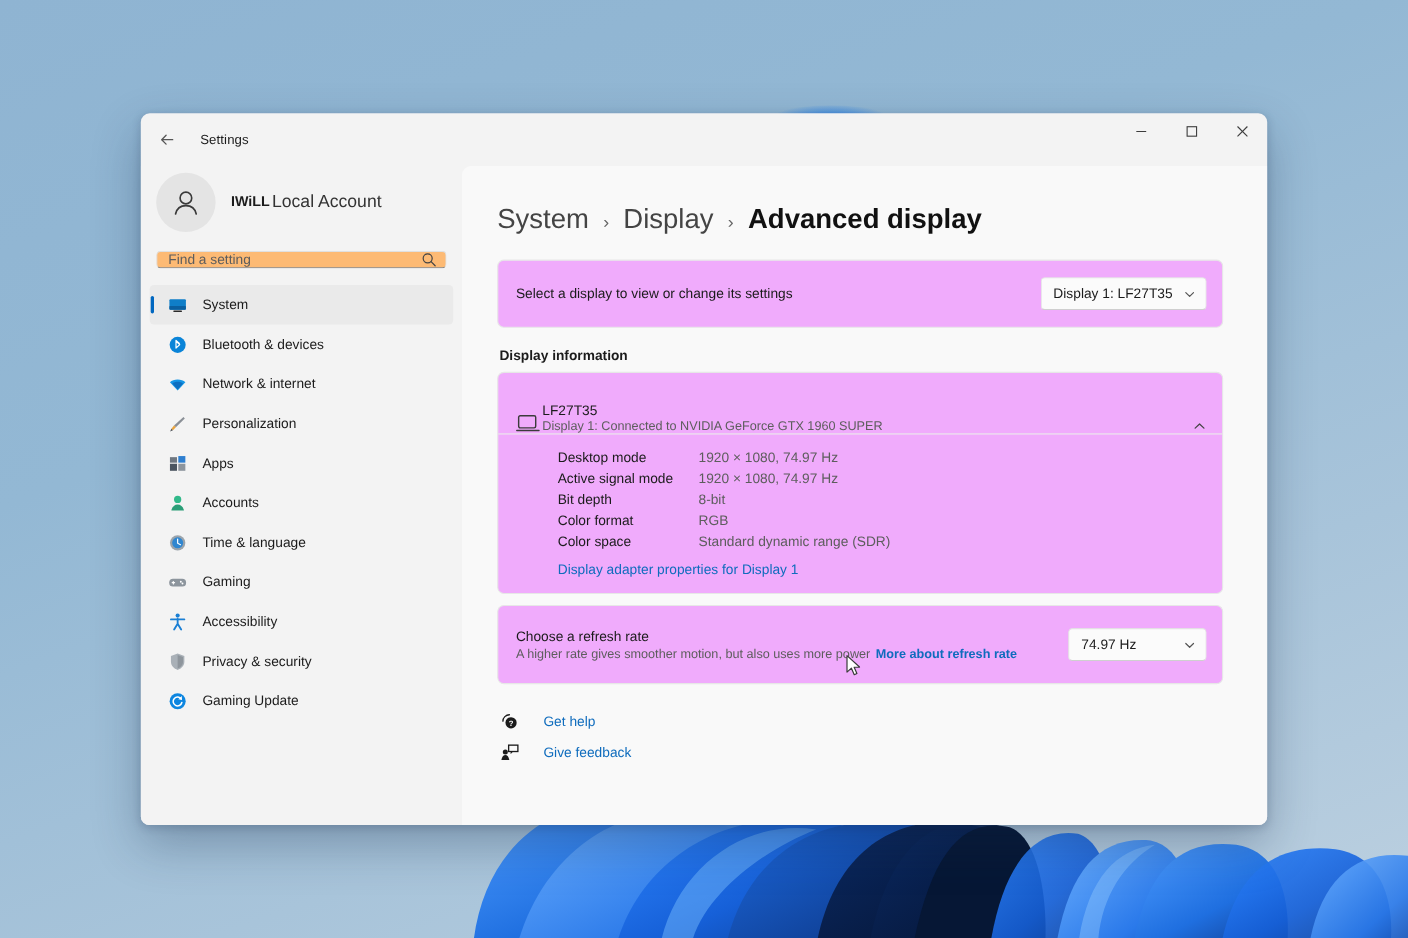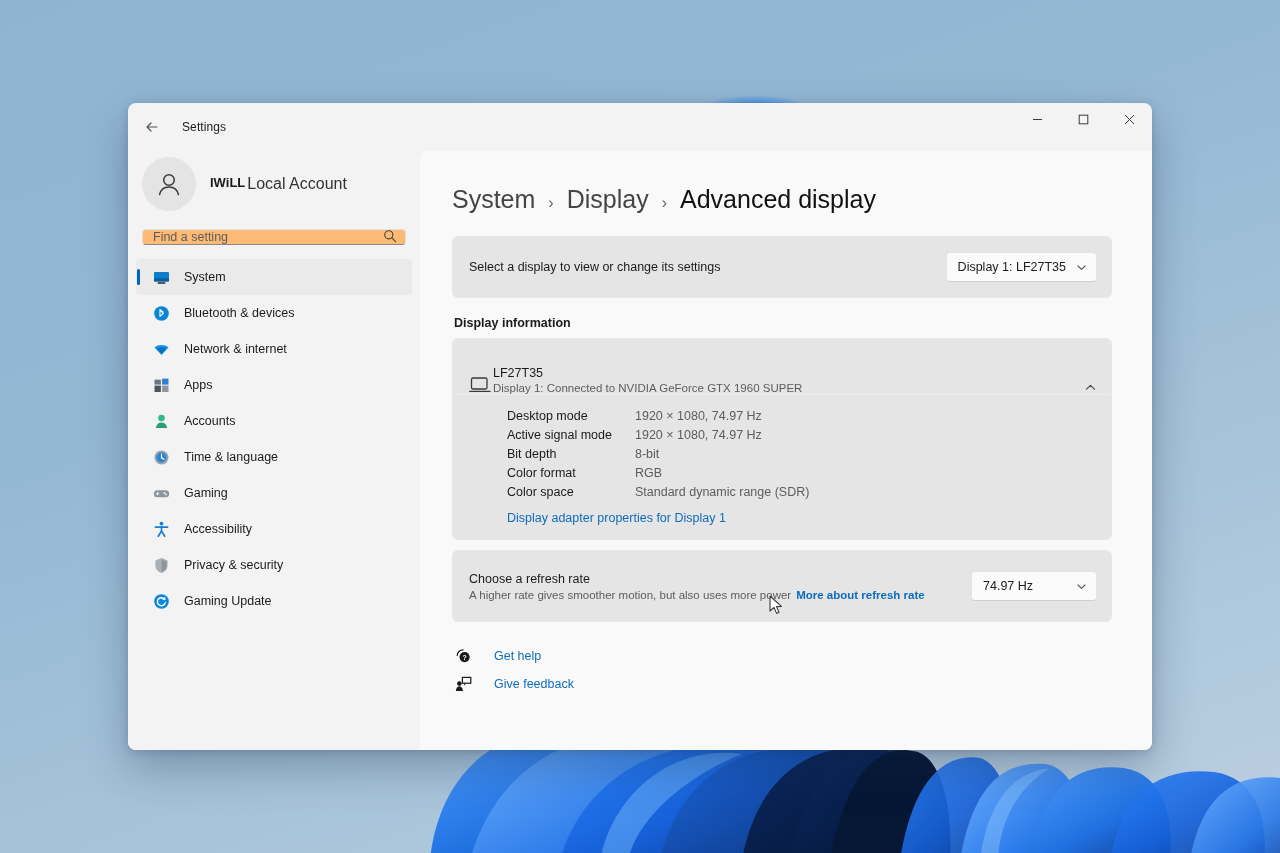--- a/index.html
+++ b/index.html
@@ -180,24 +180,24 @@
   }
   #breadcrumb {
     display: flex; align-items: baseline;
     gap: 13px;
     margin-bottom: 22px;
     font-size: 25px;
     white-space: nowrap;
   }
   .crumb-link { color: #444; cursor: pointer; }
   .crumb-sep { color: #666; font-size: 16px; }
-  .crumb-current { color: #111; font-weight: normal; }
+  .crumb-current { color: #111; font-weight: bold; }
 
   .card {
-    background: #e5e5e5;
+    background: #f0abfc;
     border: 1px solid #e7e7e7;
     border-radius: 6px;
   }
   #select-display-card {
     height: 62px;
     display: flex; align-items: center;
     justify-content: space-between;
     padding: 0 14px 0 16px;
   }
   #select-display-label { font-size: 12.5px; color: #1b1b1b; }
@@ -437,20 +437,30 @@
           <div class="nav-item">
             <span class="nav-icon">
               <svg width="17" height="17" viewBox="0 0 17 17">
                 <path d="M1.5 6.5 C4.5 3.2, 12.5 3.2, 15.5 6.5 L8.5 14 Z" fill="#1596e6"></path>
                 <path d="M3.6 7.6 C5.8 5.4, 11.2 5.4, 13.4 7.6 L8.5 13 Z" fill="#0d6fc0"></path>
               </svg>
             </span>
             <span class="nav-label">Network &amp; internet</span>
           </div>
 
+          <div class="nav-item">
+            <span class="nav-icon">
+              <svg width="17" height="17" viewBox="0 0 17 17">
+                <path d="M13.8 2.2 L15 3.4 L6.9 11.5 L5.2 9.8 Z" fill="#8a8f96"></path>
+                <path d="M5.2 9.8 L6.9 11.5 L4.2 14.2 L2.8 12.8 Z" fill="#e8a33d"></path>
+                <path d="M2.8 12.8 L4.2 14.2 L1.7 15.3 Z" fill="#4a4f55"></path>
+              </svg>
+            </span>
+            <span class="nav-label">Personalization</span>
+          </div>
 
           <div class="nav-item">
             <span class="nav-icon">
               <svg width="17" height="17" viewBox="0 0 17 17">
                 <rect x="1.5" y="8.6" width="6.4" height="6.4" fill="#4b5560"></rect>
                 <rect x="9.1" y="8.6" width="6.4" height="6.4" fill="#8d959d"></rect>
                 <rect x="9.1" y="1.6" width="6.4" height="6" fill="#2f7fd0"></rect>
                 <rect x="1.5" y="2.6" width="6.4" height="5" fill="#6f7780"></rect>
               </svg>
             </span>

